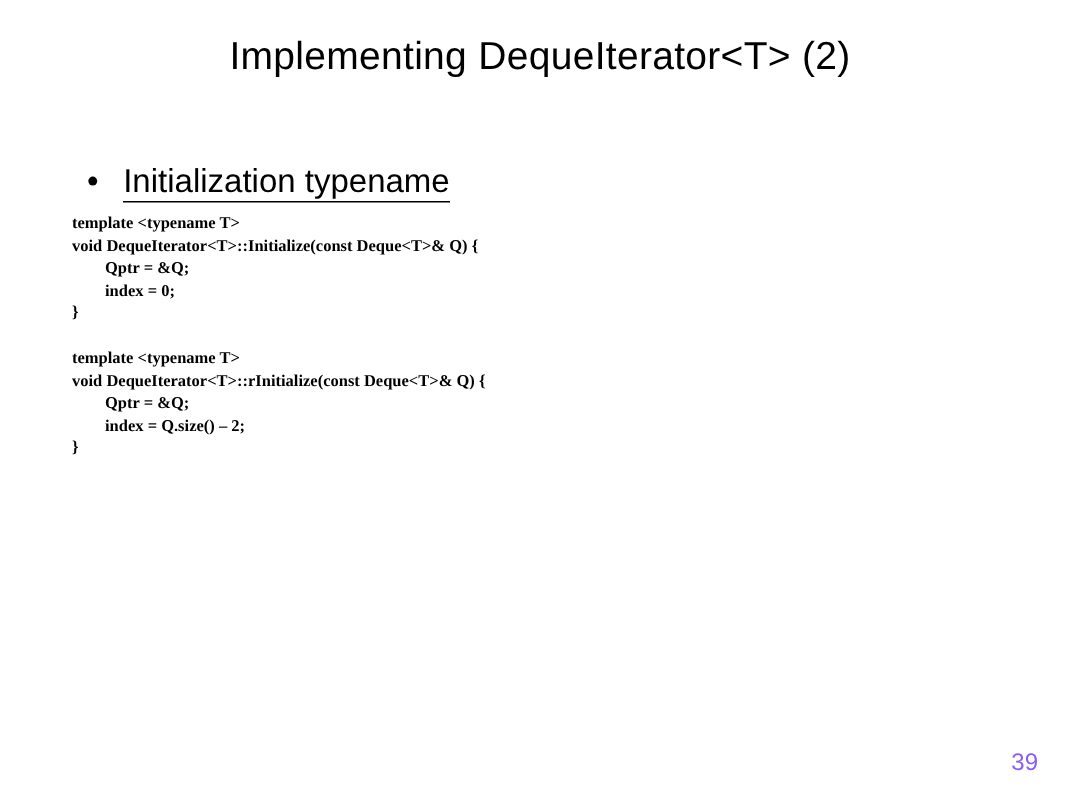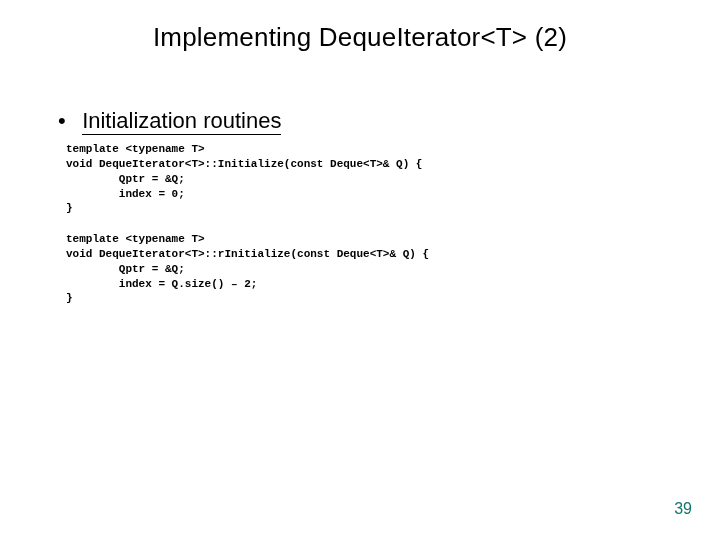--- a/index.html
+++ b/index.html
@@ -38,48 +38,48 @@
   .bullet .dot {
     display: inline-block;
     width: 18px;
   }
   .bullet .underline {
     border-bottom: 1px solid #000;
     padding-bottom: 1px;
   }
   .codeblock {
     position: absolute;
-    left: 66px;
+    left: 48px;
     font-size: 11px;
     font-weight: bold;
     color: #000;
     line-height: 1.35;
     white-space: pre;
-    font-family: Liberation Mono, monospace;
+    font-family: Liberation Serif, serif;
   }
   .code1 { top: 142px; }
   .code2 { top: 232px; }
   .pagenum {
     position: absolute;
     right: 28px;
     bottom: 22px;
     font-size: 16px;
-    color: #0f766e;
+    color: #8b5cf6;
   }
 </style>
 </head>
 <body>
 
 <div class="slide">
 
   <div class="title">Implementing DequeIterator&lt;T&gt; (2)</div>
 
   <div class="bullet">
     <span class="dot">•</span>
-    <span class="underline">Initialization routines</span>
+    <span class="underline">Initialization typename</span>
   </div>
 
   <div class="codeblock code1"><span>template &lt;typename T&gt;</span>
 <span>void DequeIterator&lt;T&gt;::Initialize(const Deque&lt;T&gt;&amp; Q) {</span>
 <span>        Qptr = &amp;Q;</span>
 <span>        index = 0;</span>
 <span>}</span></div>
 
   <div class="codeblock code2"><span>template &lt;typename T&gt;</span>
 <span>void DequeIterator&lt;T&gt;::rInitialize(const Deque&lt;T&gt;&amp; Q) {</span>

